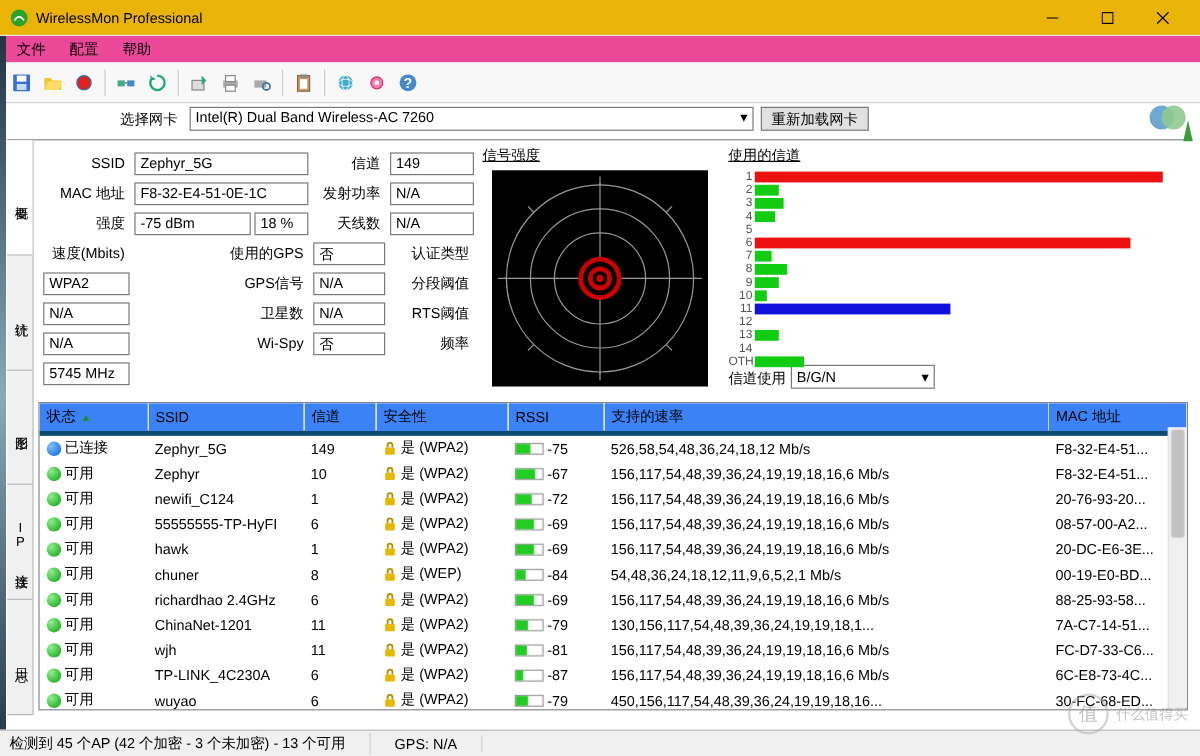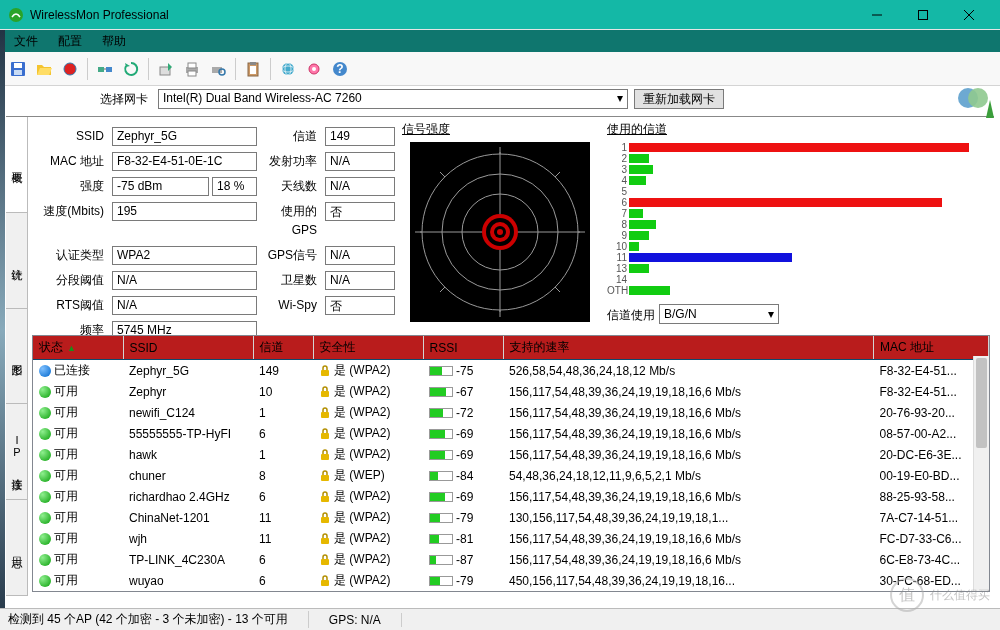--- a/index.html
+++ b/index.html
@@ -1,26 +1,26 @@
 <!DOCTYPE html>
 <html><head>
 <meta charset="utf-8">
 <style>
 * { margin: 0; padding: 0; box-sizing: border-box; font-family: "Microsoft YaHei", "SimSun", Tahoma, sans-serif; font-size: 12px; }
 body { background: #fff; width: 1000px; height: 630px; overflow: hidden; position: relative; }
 
 
-.titlebar { height: 30px; background: #14b8a6; border-bottom: 1px solid #e5e5e5; display: flex; align-items: center; padding: 0 8px; }
+.titlebar { height: 30px; background: #eab308; border-bottom: 1px solid #e5e5e5; display: flex; align-items: center; padding: 0 8px; }
 .titlebar .app-icon { width: 16px; height: 16px; margin-right: 6px; }
 .titlebar .title { flex: 1; color: #000; }
 .win-controls { display: flex; }
 .win-controls .btn { width: 46px; height: 30px; display: flex; align-items: center; justify-content: center; cursor: pointer; }
 
 
-.menubar { height: 22px; display: flex; align-items: center; padding: 0 6px; gap: 4px; background:#0f766e; }
+.menubar { height: 22px; display: flex; align-items: center; padding: 0 6px; gap: 4px; background:#ec4899; }
 .menubar .item { padding: 2px 8px; cursor: pointer; }
 
 
 .toolbar { height: 34px; display: flex; align-items: center; padding: 2px 6px; gap: 2px; border-bottom: 1px solid #d4d4d4; background:#f8f8f8; }
 .tb-btn { width: 24px; height: 24px; display: flex; align-items: center; justify-content: center; border: 1px solid transparent; cursor: pointer; }
 .tb-sep { width: 1px; height: 22px; background: #ccc; margin: 0 3px; }
 
 
 .adapter-row { height: 28px; display: flex; align-items: center; padding: 2px 10px 4px 100px; gap: 6px; position:relative; }
 .adapter-label { margin-right: 4px; }
@@ -55,21 +55,21 @@
 .chan-chart { height: 160px; position: relative; background: #fff; }
 .chan-row { display: flex; align-items: center; height: 11px; }
 .chan-num { width: 22px; text-align: right; font-size: 10px; color: #555; padding-right: 2px; }
 .chan-bar { height: 9px; }
 .chan-controls { margin-top: 2px; display:flex; gap:4px; align-items:flex-end;}
 .chan-select { border:1px solid #7a7a7a; height:20px; padding:0 4px; flex:0 0 120px;}
 
 
 .table-wrap { flex: 1; border: 1px solid #828790; margin-top: 4px; overflow: hidden; position:relative;}
 .ap-table { width: 100%; border-collapse: collapse; }
-.ap-table thead th { background: #b91c1c; border-right: 1px solid #d4d4d4; border-bottom: 1px solid #0c4a6e; text-align: left; padding: 3px 6px; font-weight: normal; position: sticky; top: 0; }
+.ap-table thead th { background: #3b82f6; border-right: 1px solid #d4d4d4; border-bottom: 4px solid #0c4a6e; text-align: left; padding: 3px 6px; font-weight: normal; position: sticky; top: 0; }
 .ap-table thead th.sorted::after { content: "▲"; color: #1a8f1a; font-size: 9px; margin-left: 4px; }
 .ap-table tbody td { padding: 2px 6px; white-space: nowrap; overflow: hidden; }
 .ap-table tbody tr { height: 18px; }
 .status-dot { display: inline-block; width: 12px; height: 12px; border-radius: 50%; vertical-align: middle; margin-right: 3px; }
 .dot-blue { background: radial-gradient(circle at 30% 30%, #7ec0ff, #0066cc); }
 .dot-green { background: radial-gradient(circle at 30% 30%, #8fef8f, #0a9f0a); }
 .lock-icon { display: inline-block; width: 12px; height: 12px; vertical-align: middle; margin-right: 3px; }
 .rssi-bar { display: inline-block; width: 24px; height: 10px; border: 1px solid #999; vertical-align: middle; margin-right: 3px; position: relative; background: #fff; }
 .rssi-fill { position: absolute; left: 0; top: 0; bottom: 0; }
 .scrollbar-v { position:absolute; right:0; top:20px; bottom:0; width:16px; background:#f0f0f0; border-left:1px solid #ddd;}
@@ -250,21 +250,20 @@
 
         <div class="lbl">强度</div>
         <div class="val2">
           <div class="sub">-75 dBm</div>
           <div class="sub" style="flex:0 0 45px">18 %</div>
         </div>
         <div class="lbl">天线数</div>
         <div class="val">N/A</div>
 
         <div class="lbl">速度(Mbits)</div>
-        <div class="val">195</div>
         <div class="lbl">使用的GPS</div>
         <div class="val">否</div>
 
         <div class="lbl">认证类型</div>
         <div class="val">WPA2</div>
         <div class="lbl">GPS信号</div>
         <div class="val">N/A</div>
 
         <div class="lbl">分段阈值</div>
         <div class="val">N/A</div>
@@ -352,20 +351,24 @@
             </div>
             <div class="chan-row">
               <div class="chan-num">10</div>
               <div class="chan-bar" style="width: 10.2px; background: rgb(17, 204, 17);"></div>
             </div>
             <div class="chan-row">
               <div class="chan-num">11</div>
               <div class="chan-bar" style="width: 163.2px; background: rgb(17, 17, 221);"></div>
             </div>
             <div class="chan-row">
+              <div class="chan-num">12</div>
+              <div class="chan-bar" style="width: 0px; background: rgb(17, 204, 17);"></div>
+            </div>
+            <div class="chan-row">
               <div class="chan-num">13</div>
               <div class="chan-bar" style="width: 20.4px; background: rgb(17, 204, 17);"></div>
             </div>
             <div class="chan-row">
               <div class="chan-num">14</div>
               <div class="chan-bar" style="width: 0px; background: rgb(17, 204, 17);"></div>
             </div>
             <div class="chan-row">
               <div class="chan-num">OTH</div>
               <div class="chan-bar" style="width: 40.8px; background: rgb(17, 204, 17);"></div>

